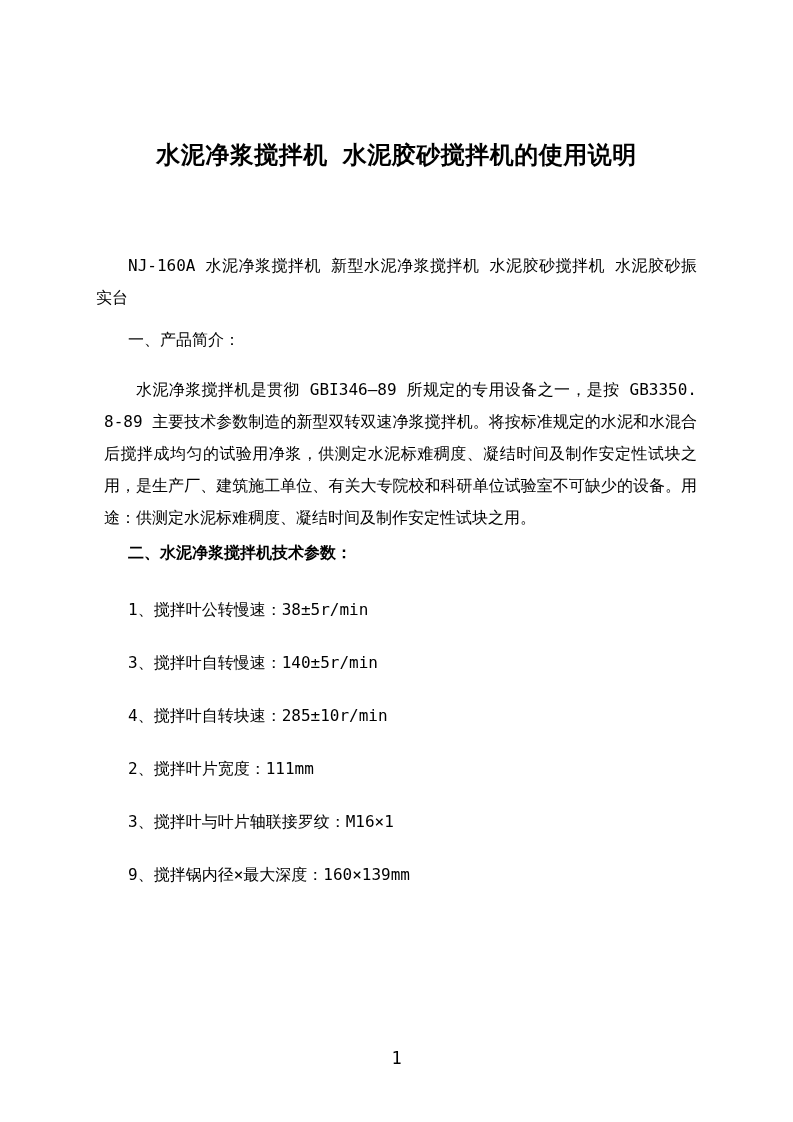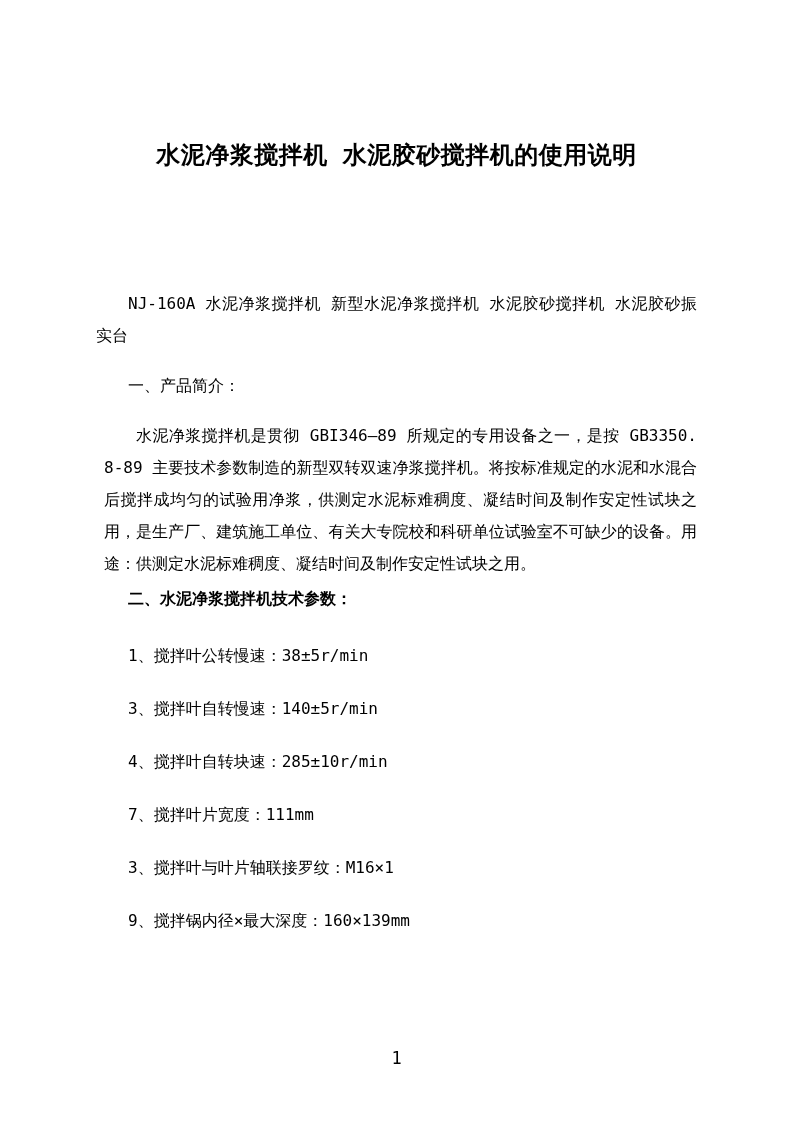--- a/index.html
+++ b/index.html
@@ -31,25 +31,25 @@
     letter-spacing: 0.5px;
   }
   .para {
     font-size: 16px;
     line-height: 32px;
     margin: 0;
     text-indent: 2em;
     font-weight: 400;
   }
   .intro {
-    margin-top: 118px;
+    margin-top: 80px;
     text-align: justify;
   }
   .heading-1 {
-    margin-top: 18px;
+    margin-top: 10px;
     font-weight: 400;
   }
   .section-body {
     margin-top: 18px;
     text-align: justify;
     margin-left: 8px;
   }
   .heading-2 {
     margin-top: 3px;
     font-weight: 700;
@@ -86,21 +86,21 @@
 
     <h2 class="para heading-2">二、水泥净浆搅拌机技术参数：</h2>
 
     <p class="para spec-item first">1、搅拌叶公转慢速：38±5r/min</p>
 
 
     <p class="para spec-item">3、搅拌叶自转慢速：140±5r/min</p>
 
     <p class="para spec-item">4、搅拌叶自转块速：285±10r/min</p>
 
-    <p class="para spec-item">7、搅拌叶片宽度：111mm</p>
+    <p class="para spec-item">2、搅拌叶片宽度：111mm</p>
 
     <p class="para spec-item">3、搅拌叶与叶片轴联接罗纹：M16×1</p>
 
     <p class="para spec-item">9、搅拌锅内径×最大深度：160×139mm</p>
 
   </div>
 
   <div class="page-number">1</div>
 </div>
 

